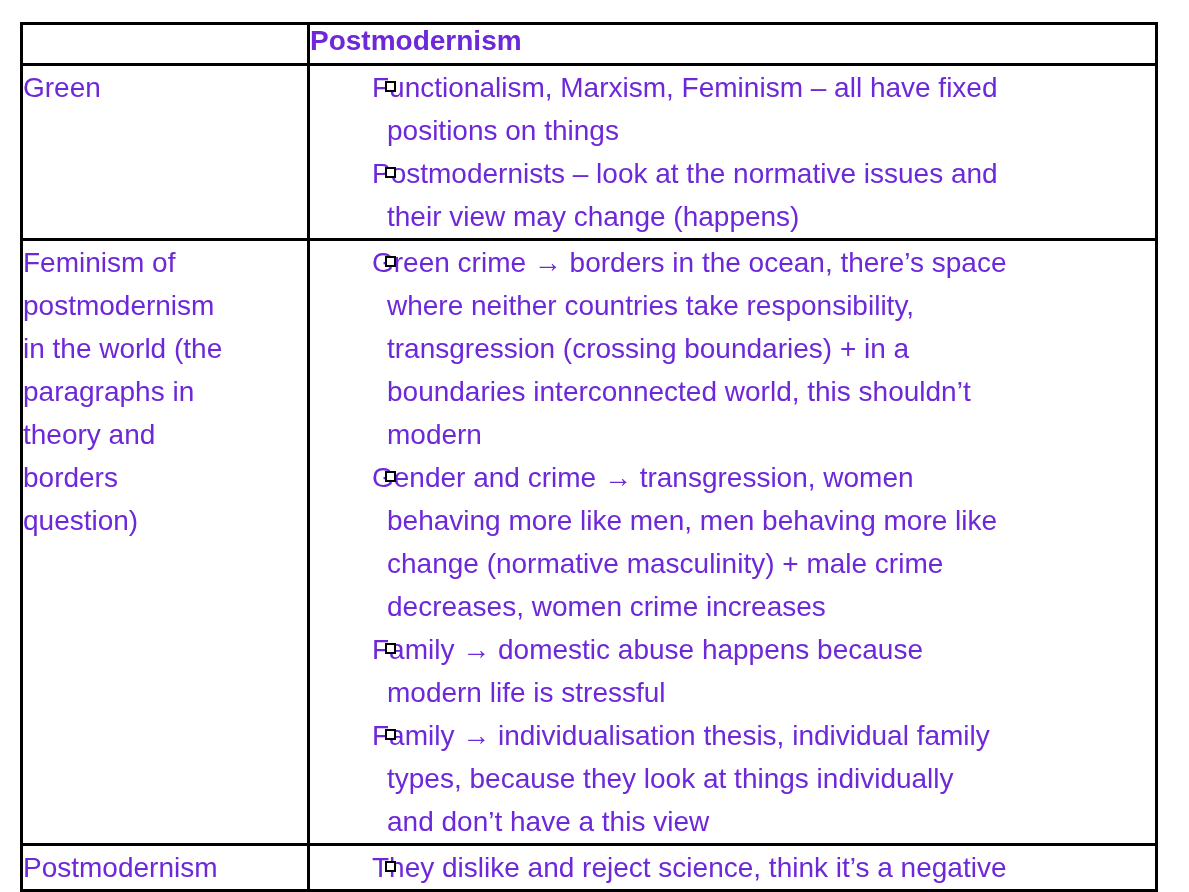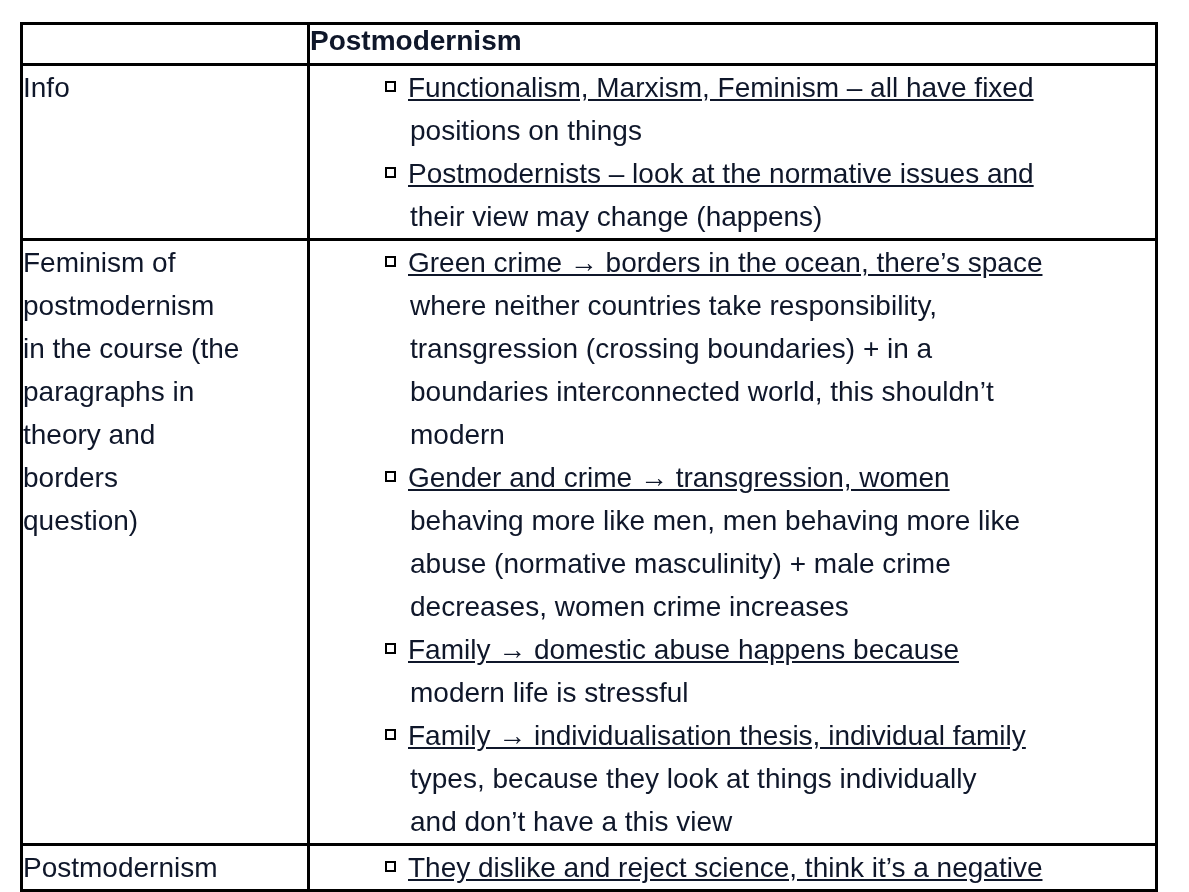--- a/index.html
+++ b/index.html
@@ -17,21 +17,21 @@
     color: #000000;
   }
   table.notes {
     position: absolute;
     left: 20px;
     top: 22px;
     width: 1135px;
     border-collapse: collapse;
     table-layout: fixed;
     font-size: 28px;
-    color: #0f172a;
+    color: #6d28d9;
   }
   table.notes td, table.notes th {
     border: 3px solid #000000;
     vertical-align: top;
     padding: 0;
   }
   th.header-cell {
     height: 38px;
     vertical-align: middle;
     text-align: left;
@@ -55,87 +55,86 @@
   .bullet-marker {
     position: absolute;
     left: 75px;
     top: 15px;
     width: 7px;
     height: 7px;
     border: 2px solid #000000;
     background: #ffffff;
   }
   .bline {
-    padding-left: 100px;
+    padding-left: 77px;
     line-height: 43px;
     white-space: nowrap;
   }
   .bline.first {
-    padding-left: 98px;
-    text-decoration: underline;
+    padding-left: 62px;
   }
 </style>
 </head>
 <body>
 
 <div class="viewport">
   <table class="notes">
     <colgroup>
       <col style="width:287px">
       <col style="width:848px">
     </colgroup>
 
     <tbody>
         <tr>
       <th class="header-cell"></th>
       <th class="header-cell">Postmodernism</th>
     </tr>
 
     <tr>
       <td class="label-cell">
-        <div class="label-line">Info</div>
+        <div class="label-line">Green</div>
       </td>
       <td class="content-cell">
         <div class="bullet">
           <span class="bullet-marker"></span>
           <div class="bline first">Functionalism, Marxism, Feminism – all have fixed</div>
           <div class="bline">positions on things</div>
         </div>
         <div class="bullet">
           <span class="bullet-marker"></span>
           <div class="bline first">Postmodernists – look at the normative issues and</div>
           <div class="bline">their view may change (happens)</div>
         </div>
       </td>
     </tr>
 
     <tr>
       <td class="label-cell">
         <div class="label-line">Feminism of</div>
         <div class="label-line">postmodernism</div>
-        <div class="label-line">in the course (the</div>
+        <div class="label-line">in the world (the</div>
         <div class="label-line">paragraphs in</div>
         <div class="label-line">theory and</div>
         <div class="label-line">borders</div>
         <div class="label-line">question)</div>
       </td>
       <td class="content-cell">
         <div class="bullet">
           <span class="bullet-marker"></span>
           <div class="bline first">Green crime → borders in the ocean, there’s space</div>
           <div class="bline">where neither countries take responsibility,</div>
           <div class="bline">transgression (crossing boundaries) + in a</div>
           <div class="bline">boundaries interconnected world, this shouldn’t</div>
           <div class="bline">modern</div>
         </div>
         <div class="bullet">
           <span class="bullet-marker"></span>
           <div class="bline first">Gender and crime → transgression, women</div>
           <div class="bline">behaving more like men, men behaving more like</div>
-          <div class="bline">abuse (normative masculinity) + male crime</div>
+          <div class="bline">change (normative masculinity) + male crime</div>
           <div class="bline">decreases, women crime increases</div>
         </div>
         <div class="bullet">
           <span class="bullet-marker"></span>
           <div class="bline first">Family → domestic abuse happens because</div>
           <div class="bline">modern life is stressful</div>
         </div>
         <div class="bullet">
           <span class="bullet-marker"></span>
           <div class="bline first">Family → individualisation thesis, individual family</div>

